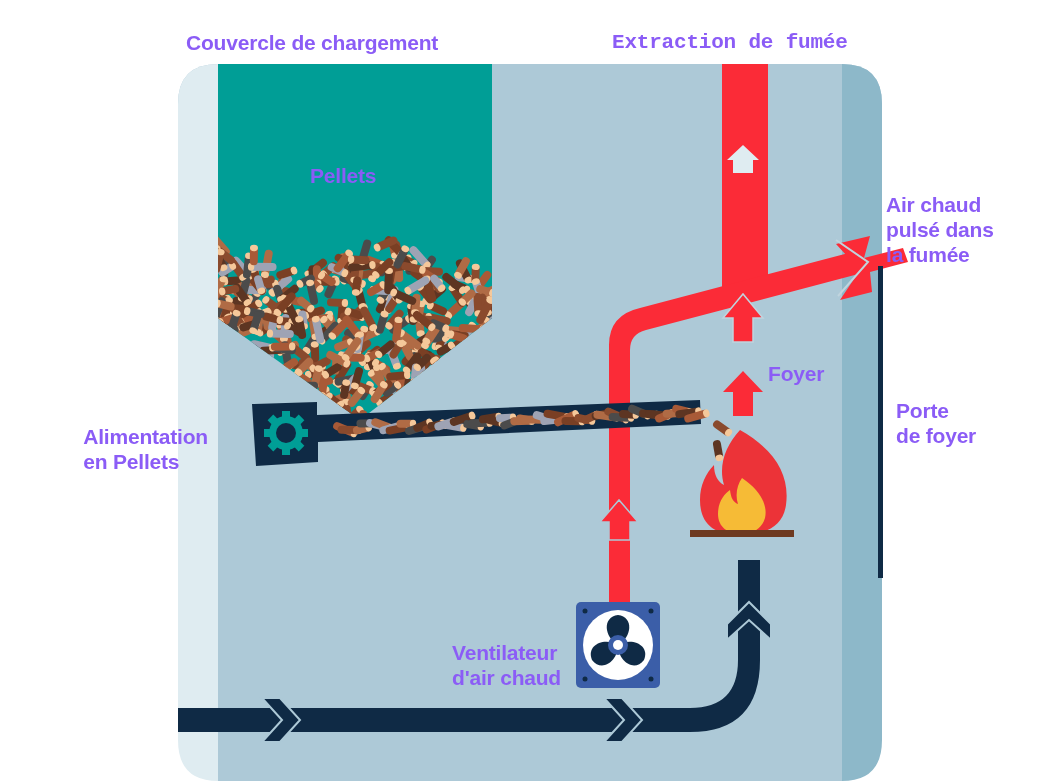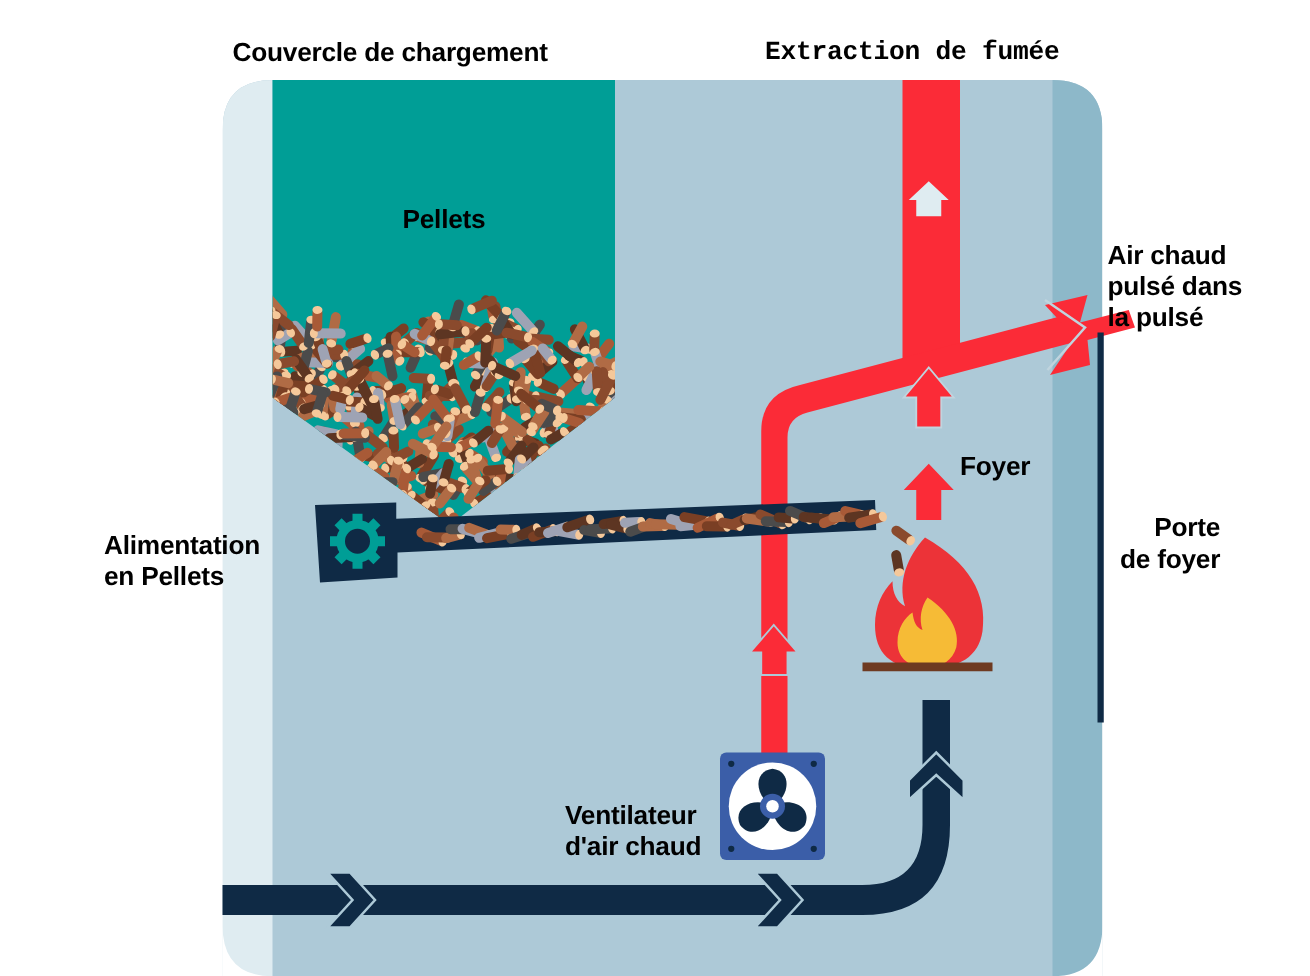--- a/index.html
+++ b/index.html
@@ -1,18 +1,18 @@
 <!DOCTYPE html>
 <html><head>
 <meta charset="utf-8">
 <style>
   html,body{margin:0;padding:0;background:#ffffff;}
   body{width:1048px;height:781px;position:relative;overflow:hidden;font-family:"Liberation Sans","DejaVu Sans",sans-serif;}
   #stage{position:absolute;left:0;top:0;width:1048px;height:781px;}
-  .lbl{position:absolute;color:#000000;font-weight:700;font-size:21px;line-height:25px;letter-spacing:-0.2px;white-space:nowrap;}
+  .lbl{position:absolute;color:#8b5cf6;font-weight:700;font-size:21px;line-height:25px;letter-spacing:-0.2px;white-space:nowrap;}
   .lbl.right{text-align:left;}
   .lbl span{display:block;}
 </style>
 </head>
 <body>
 
 <div id="stage">
 <svg width="1048" height="781" viewBox="0 0 1048 781" style="position:absolute;left:0;top:0">
   <defs>
     <clipPath id="stoveClip">
@@ -1567,28 +1567,28 @@
         </g>
     <circle r="10" fill="#3b5ea8"></circle>
     <circle r="5" fill="#ffffff"></circle>
   </g>
 
   <rect x="878" y="266" width="5" height="312" fill="#0f2a45"></rect>
 </svg>
 
 <div class="lbl" style="left:186px;top:30px;">Couvercle de chargement</div>
 <div class="lbl" style="left:612px;top:30px;font-family:Liberation Mono, monospace;">Extraction de fumée</div>
-<div class="lbl" style="left:322px;top:163px;">Pellets</div>
+<div class="lbl" style="left:310px;top:163px;">Pellets</div>
 <div class="lbl" style="left:886px;top:164px;margin-top:28px;">
   <span>Air chaud</span>
   <span>pulsé dans</span>
-  <span>la pulsé</span>
+  <span>la fumée</span>
 </div>
 <div class="lbl" style="left:768px;top:361px;">Foyer</div>
-<div class="lbl" style="left:896px;top:410px;text-align:right;">
+<div class="lbl" style="left:896px;top:398px;">
   <span>Porte</span>
   <span>de foyer</span>
 </div>
 <div class="lbl right" style="right:840px;top:424px;">
   <span>Alimentation</span>
   <span>en Pellets</span>
 </div>
 <div class="lbl right" style="right:487px;top:640px;">
   <span>Ventilateur</span>
   <span>d'air chaud</span>

